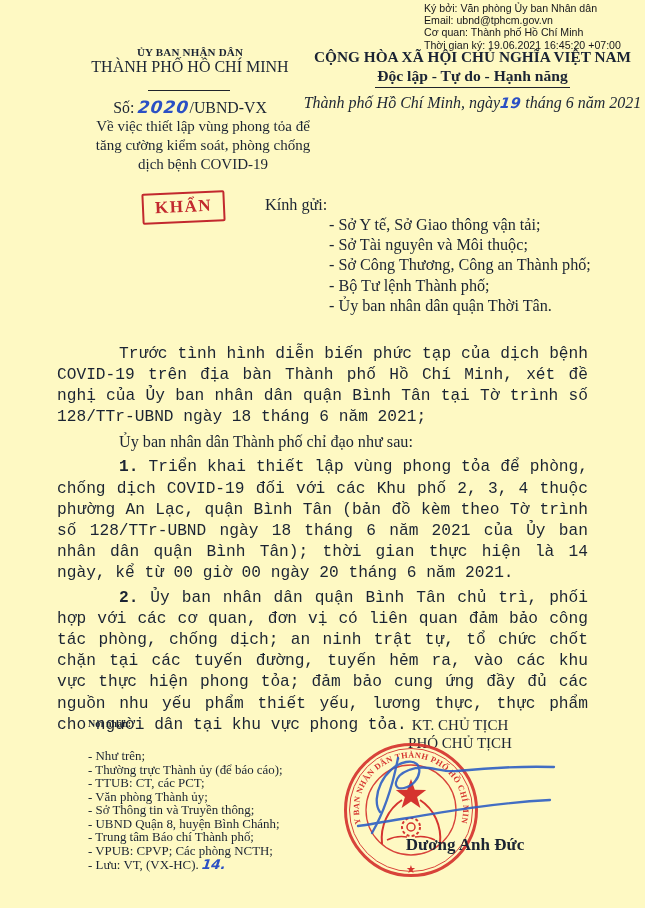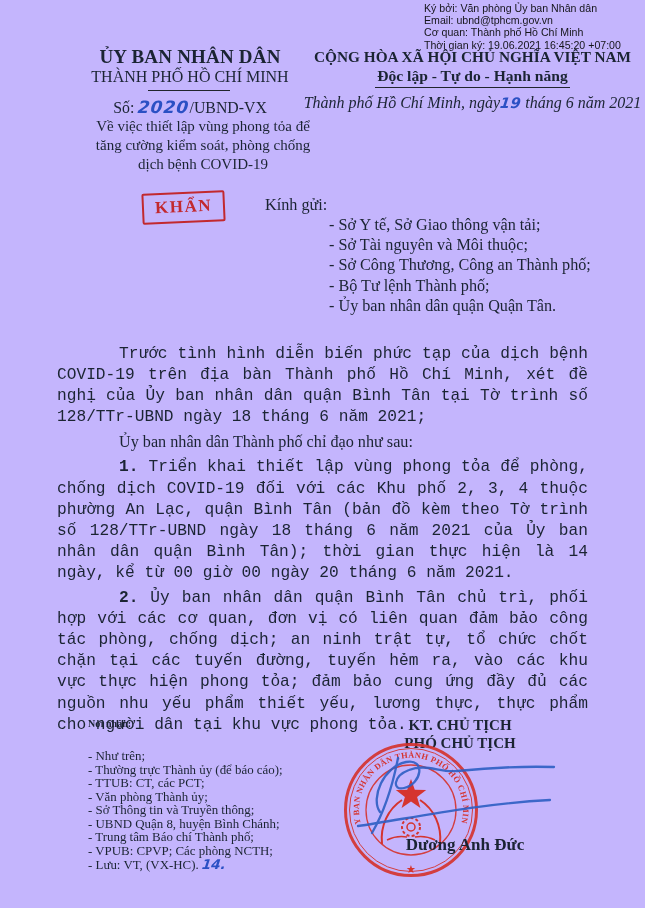--- a/index.html
+++ b/index.html
@@ -1,34 +1,34 @@
 <!DOCTYPE html>
 <html><head>
 <meta charset="utf-8">
 <style>
   html,body { margin:0; padding:0; background:#e8e8e8; }
   .page {
     position:relative; width:645px; height:908px; margin:0 auto;
-    background:#c4b5fd; overflow:hidden;
+    background:#fef9c3; overflow:hidden;
     font-family:"Liberation Serif", serif; color:#1b2433;
   }
   .abs { position:absolute; }
   .center { text-align:center; }
   .just { text-align:justify;font-family:Liberation Mono, monospace; }
 
   
   .digsig {
     left:424px; top:2px; width:220px;
     font-family:"Liberation Sans", sans-serif;
     font-size:10.6px; line-height:12.2px; color:#15151a;
   }
 
   
   .org-header { left:35px; top:46px; width:310px; }
-  .org-header .l1 { font-size:19px; font-weight:bold; letter-spacing:.2px; }
+  .org-header .l1 { font-size:11px; font-weight:bold; letter-spacing:.2px; }
   .org-header .l2 { font-size:16px; font-weight:normal; }
   .org-underline { left:148px; top:90px; width:82px; border-top:1.6px solid #20242c; }
   .so-line { left:35px; top:97px; width:310px; font-size:15.8px; }
   .subject { left:48px; top:117px; width:310px; font-size:15px; line-height:19px; }
 
   
   .nat-header { left:300px; top:48px; width:345px; }
   .nat-header .l1 { font-size:15.3px; font-weight:bold; }
   .nat-header .l2 { font-size:15.6px; font-weight:bold; display:inline-block;
                     border-bottom:1.6px solid #20242c; padding:0 2px 2px 2px; margin-top:1px; }
@@ -56,21 +56,21 @@
   
   .bodytext { left:57px; top:344px; width:531px; font-size:16.2px; line-height:21.1px; }
   .bodytext p { margin:0 0 4px 0; text-indent:62px; }
 
   
   .noinhan { left:88px; top:718px; width:250px; }
   .noinhan .label { font-size:10px; font-weight:bold; margin-bottom:21px; }
   .noinhan .item { font-size:12.9px; line-height:13.5px; }
 
   
-  .sign-titles { left:360px; top:716px; width:200px; font-size:15px; font-weight:bold; line-height:18px; }
+  .sign-titles { left:360px; top:716px; width:200px; font-size:15px; font-weight:normal; line-height:18px; }
   .seal-svg { left:341px; top:740px; }
   .sig-svg  { left:352px; top:750px; z-index:3; }
   .signer-name { left:385px; top:835px; width:160px; font-size:17px; font-weight:bold; z-index:4; }
 </style>
 </head>
 <body>
 
 <div class="page">
 
   <div class="abs digsig">
@@ -105,21 +105,21 @@
   </div>
 
   <div class="abs stamp">KHẨN</div>
 
   <div class="abs kinhgui">Kính gửi:</div>
   <div class="abs recips">
     <div>- Sở Y tế, Sở Giao thông vận tải;</div>
     <div>- Sở Tài nguyên và Môi thuộc;</div>
     <div>- Sở Công Thương, Công an Thành phố;</div>
     <div>- Bộ Tư lệnh Thành phố;</div>
-    <div>- Ủy ban nhân dân quận Quận Tân.</div>
+    <div>- Ủy ban nhân dân quận Thời Tân.</div>
   </div>
 
   <div class="abs bodytext">
     <p class="just">Trước tình hình diễn biến phức tạp của dịch bệnh COVID-19 trên địa bàn Thành phố Hồ Chí Minh, xét đề nghị của Ủy ban nhân dân quận Bình Tân tại Tờ trình số 128/TTr-UBND ngày 18 tháng 6 năm 2021;</p>
     <p>Ủy ban nhân dân Thành phố chỉ đạo như sau:</p>
     <p class="just"><b>1.</b><span> Triển khai thiết lập vùng phong tỏa để phòng, chống dịch COVID-19 đối với các Khu phố 2, 3, 4 thuộc phường An Lạc, quận Bình Tân (bản đồ kèm theo Tờ trình số 128/TTr-UBND ngày 18 tháng 6 năm 2021 của Ủy ban nhân dân quận Bình Tân); thời gian thực hiện là 14 ngày, kể từ 00 giờ 00 ngày 20 tháng 6 năm 2021.</span></p>
     <p class="just"><b>2.</b><span> Ủy ban nhân dân quận Bình Tân chủ trì, phối hợp với các cơ quan, đơn vị có liên quan đảm bảo công tác phòng, chống dịch; an ninh trật tự, tổ chức chốt chặn tại các tuyến đường, tuyến hẻm ra, vào các khu vực thực hiện phong tỏa; đảm bảo cung ứng đầy đủ các nguồn nhu yếu phẩm thiết yếu, lương thực, thực phẩm cho người dân tại khu vực phong tỏa.</span></p>
   </div>
 
   <div class="abs noinhan">

